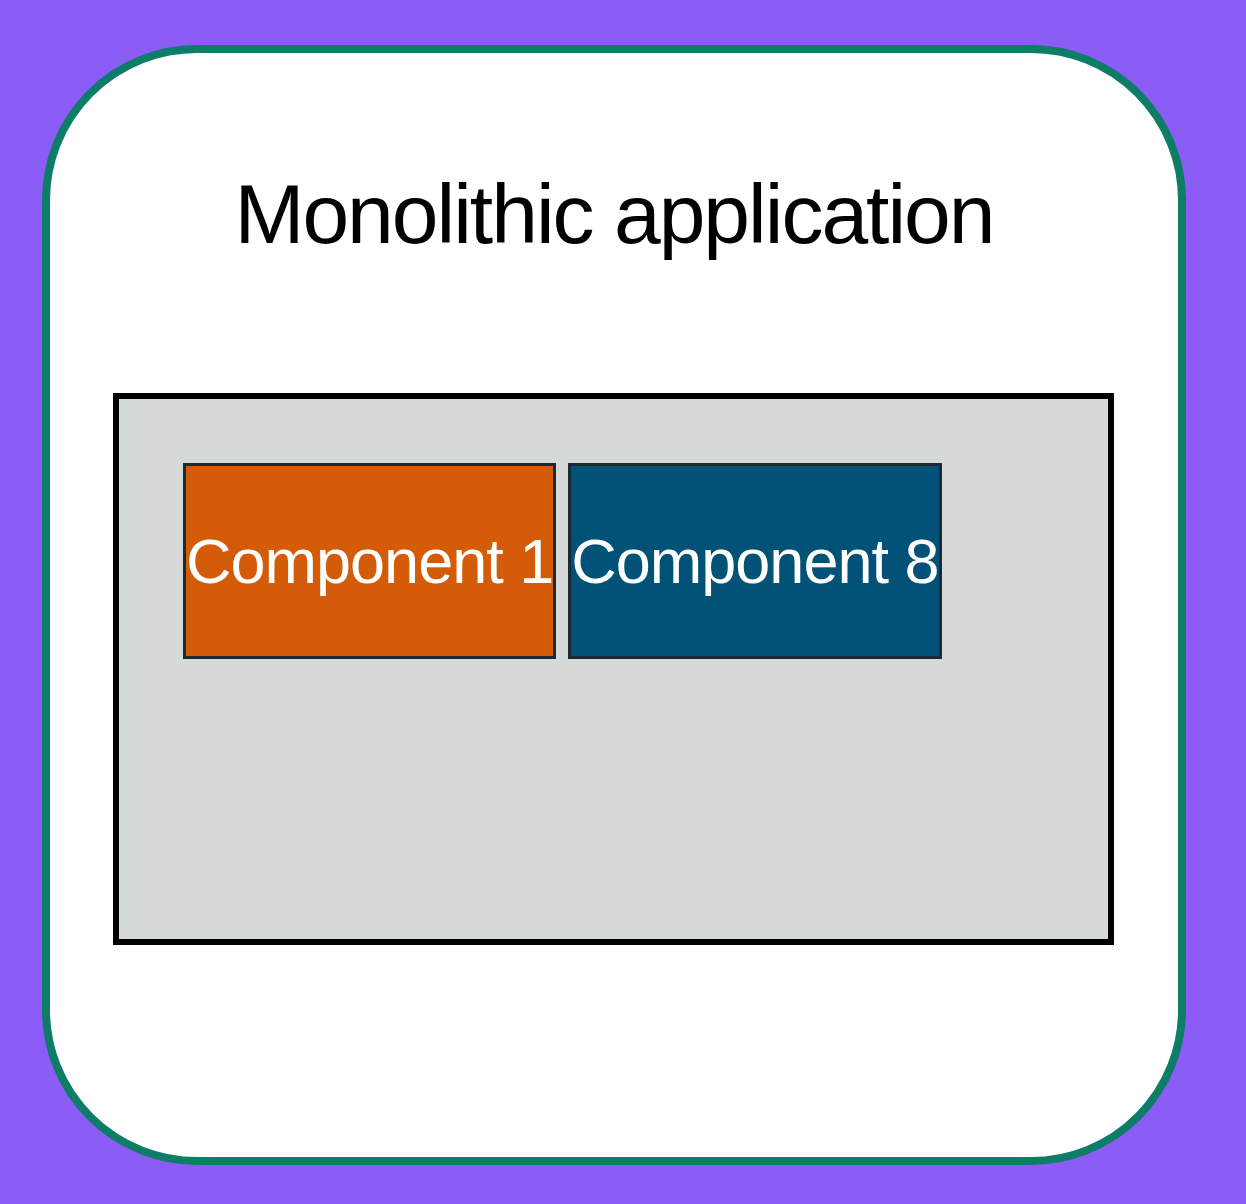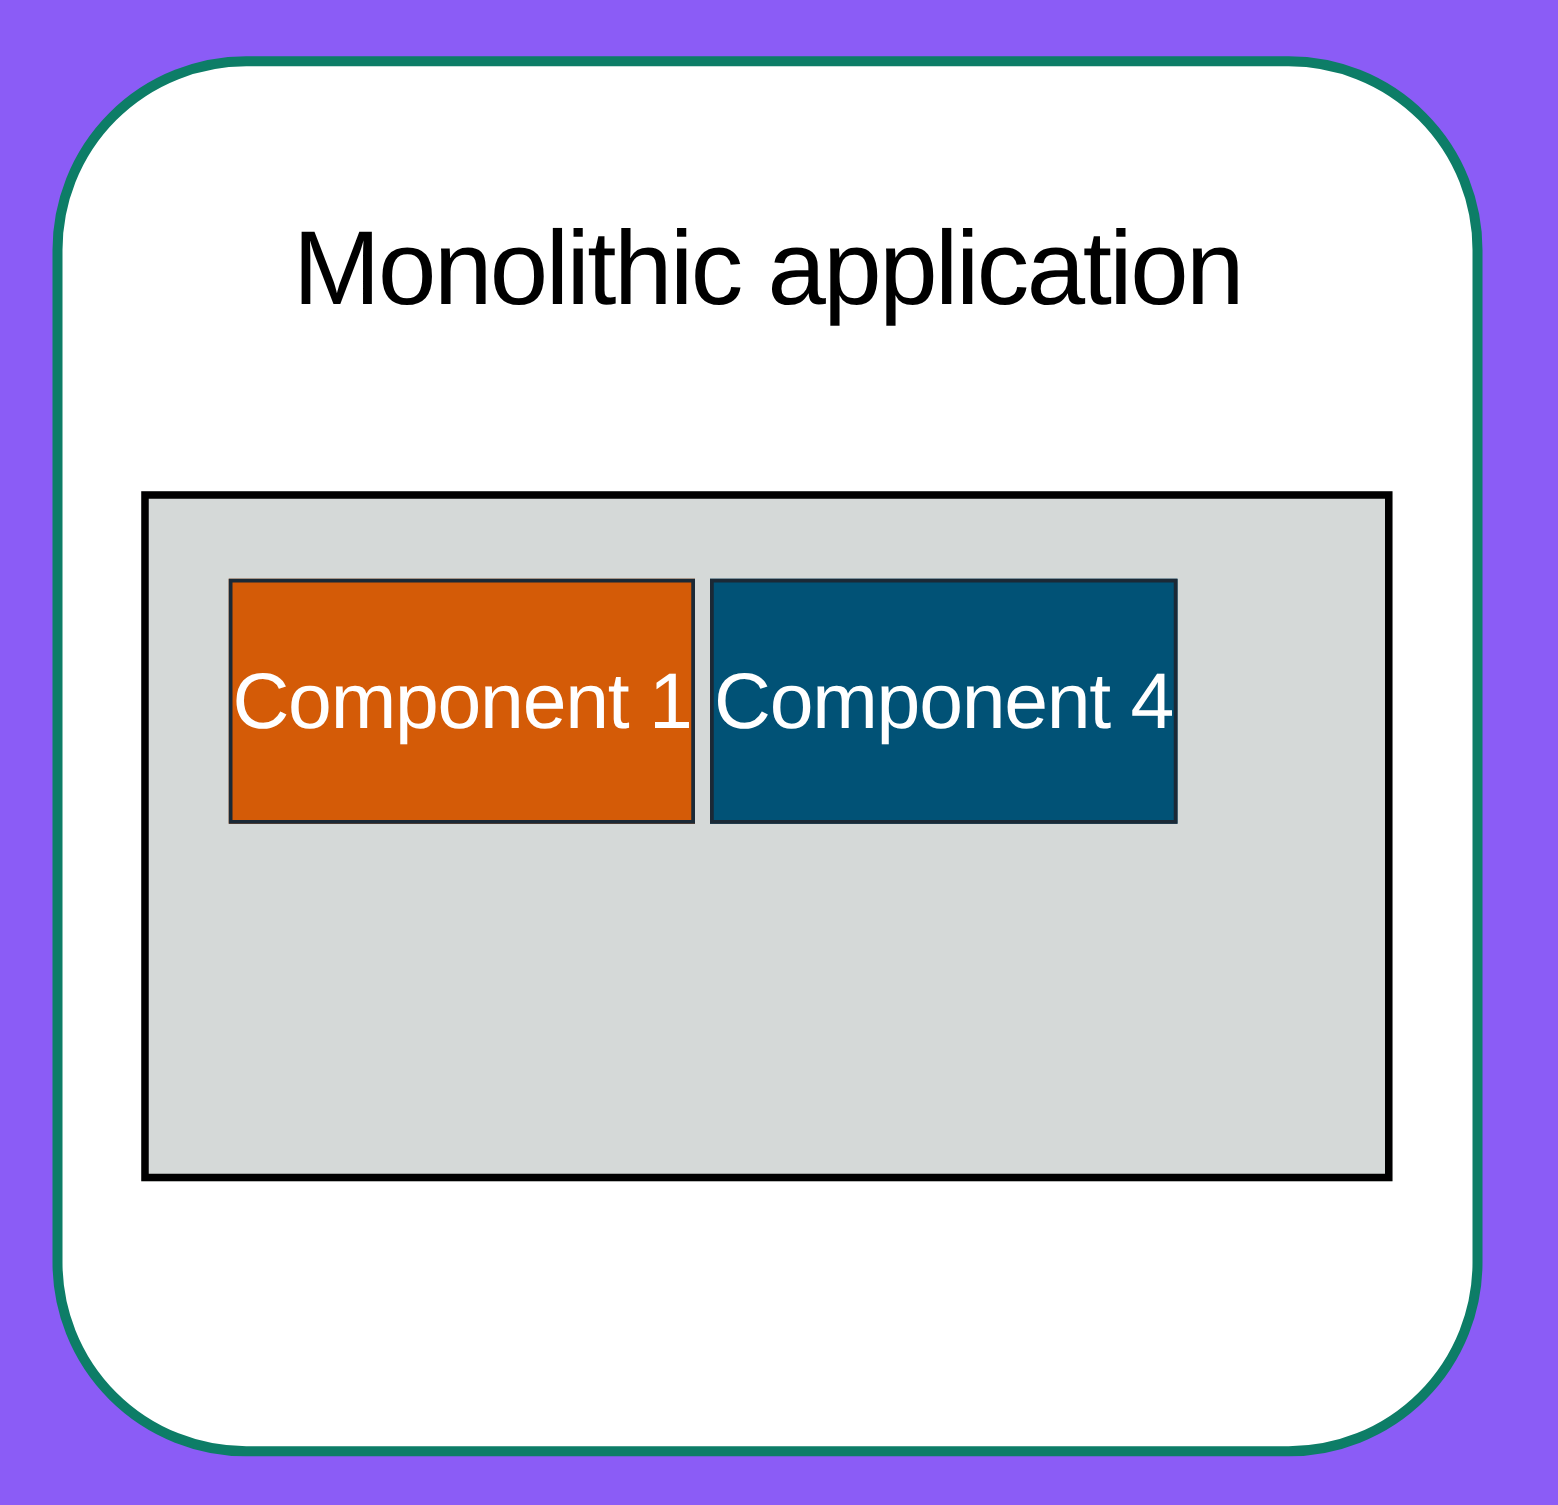--- a/index.html
+++ b/index.html
@@ -76,19 +76,19 @@
 
   <div class="title" style="color: rgb(0, 0, 0);">Monolithic application</div>
 
   <div class="container-box" style="background-color: rgb(213, 217, 216);">
 
     <div class="component" style="background-color: rgb(212, 91, 7);">
       <span>Component 1</span>
     </div>
 
     <div class="component" style="background-color: rgb(1, 82, 118);">
-      <span>Component 4</span>
+      <span>Component 8</span>
     </div>
 
 
 
   </div>
 </div>
 
 </body></html>

